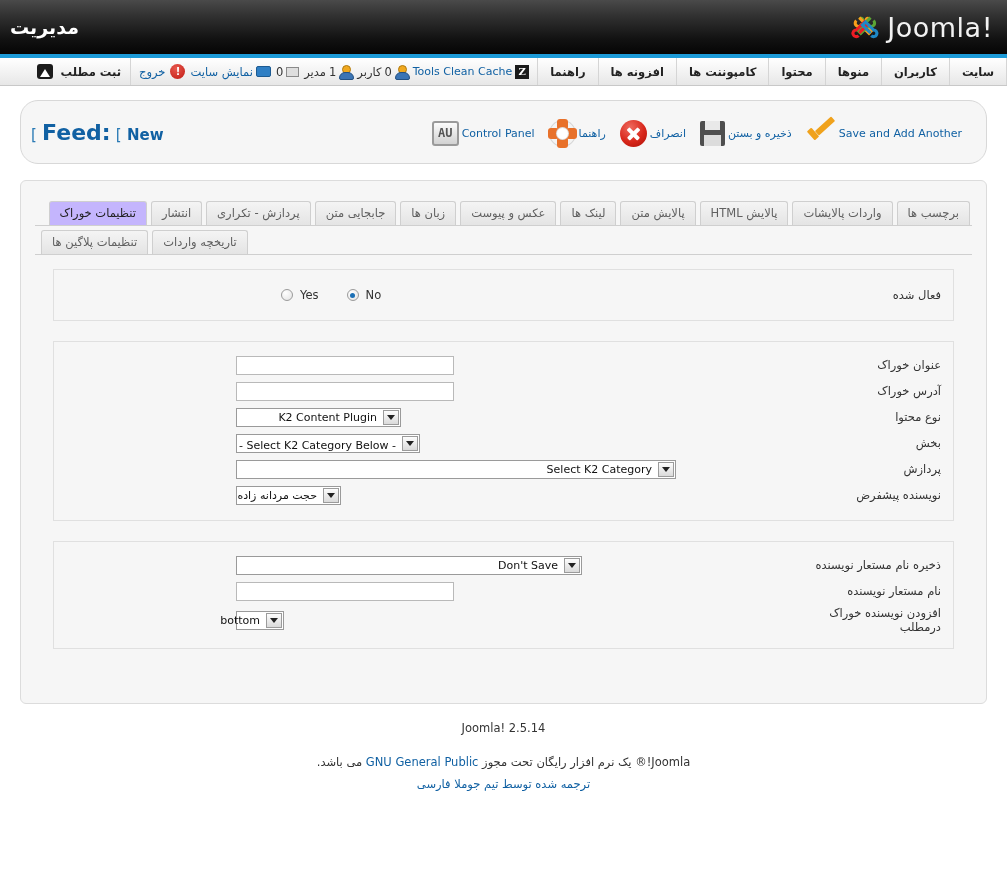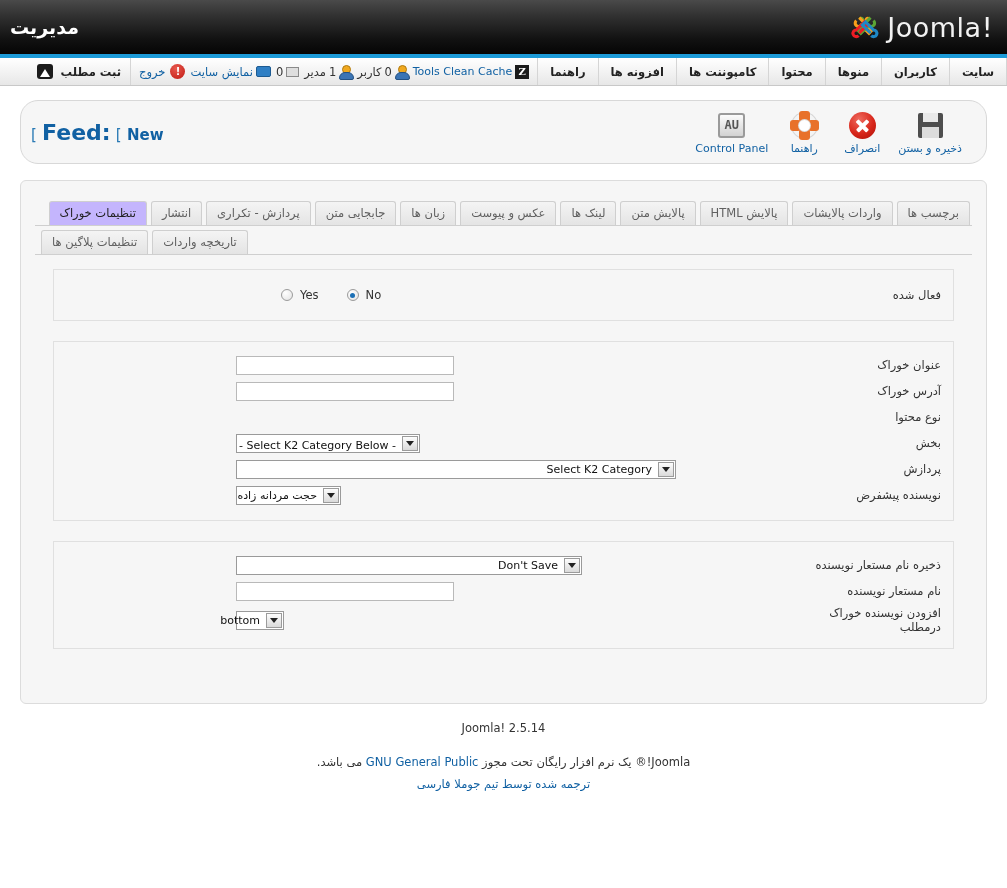--- a/index.html
+++ b/index.html
@@ -124,21 +124,21 @@
   }
   .page-heading {
     color: #1161a3; font-size: 15px; font-weight: bold;
     direction: ltr; white-space: nowrap;
   }
   .page-heading .big { font-size: 22px; }
   .page-heading .brk { color:#2a7ab5; font-weight: normal; }
   .tb-buttons { display:flex; flex-direction: row; align-items: flex-start; gap: 2px; direction: ltr;}
   .tb-btn {
     width: auto; min-width: 56px; padding: 4px 6px 2px;
-    display:flex; flex-direction: column; align-items:center; gap: 3px;
+    display:flex; align-items:center; gap: 3px;
     cursor: pointer;
   }
   .tb-label { color:#1161a3; font-size: 11px; white-space: nowrap; }
   .tb-ico { height: 28px; display:flex; align-items:center; justify-content:center; }
 
   .ic-cpanel{width:27px;height:25px;border:2px solid #9a9a9a;border-radius:3px;
     background:linear-gradient(to bottom,#fbfbfb,#d2d2d2);
     display:flex;align-items:center;justify-content:center;
     font-family:"DejaVu Sans Mono",monospace;font-size:12px;color:#555;font-weight:bold;}
   .ic-help{width:27px;height:27px;border-radius:50%;
@@ -394,20 +394,26 @@
             <span class="ic-cancel"></span>
           </span>
         <span class="tb-label">انصراف</span>
       </div>
       <div class="tb-btn">
         <span class="tb-ico">
             <span class="ic-save"></span>
           </span>
         <span class="tb-label">ذخیره و بستن</span>
       </div>
+      <div class="tb-btn">
+        <span class="tb-ico">
+            <span class="ic-check"></span>
+          </span>
+        <span class="tb-label">Save and Add Another</span>
+      </div>
     </div>
   </div>
 
   <div class="content-panel">
 
     <div class="tabs-wrap">
       <div class="tab">برچسب ها</div>
       <div class="tab">واردات پالایشات</div>
       <div class="tab">پالایش HTML</div>
       <div class="tab">پالایش متن</div>
@@ -461,20 +467,27 @@
         <div class="row">
           <div class="lab">آدرس خوراک</div>
           <div class="ctl center-ish">
             <input type="text" class="txt" value="" style="">
             <div style="width:170px"></div>
           </div>
         </div>
 
         <div class="row">
           <div class="lab">نوع محتوا</div>
+          <div class="ctl center-ish">
+            <div class="sel w-content">
+              <span class="arrow"></span>
+              <span class="txtv">K2 Content Plugin</span>
+            </div>
+            <div style="width:170px"></div>
+          </div>
         </div>
 
         <div class="row">
           <div class="lab">بخش</div>
           <div class="ctl center-ish">
             <div class="sel w-section">
               <span class="arrow"></span>
               <span class="txtv">- Select K2 Category Below -</span>
             </div>
             <div style="width:170px"></div>

